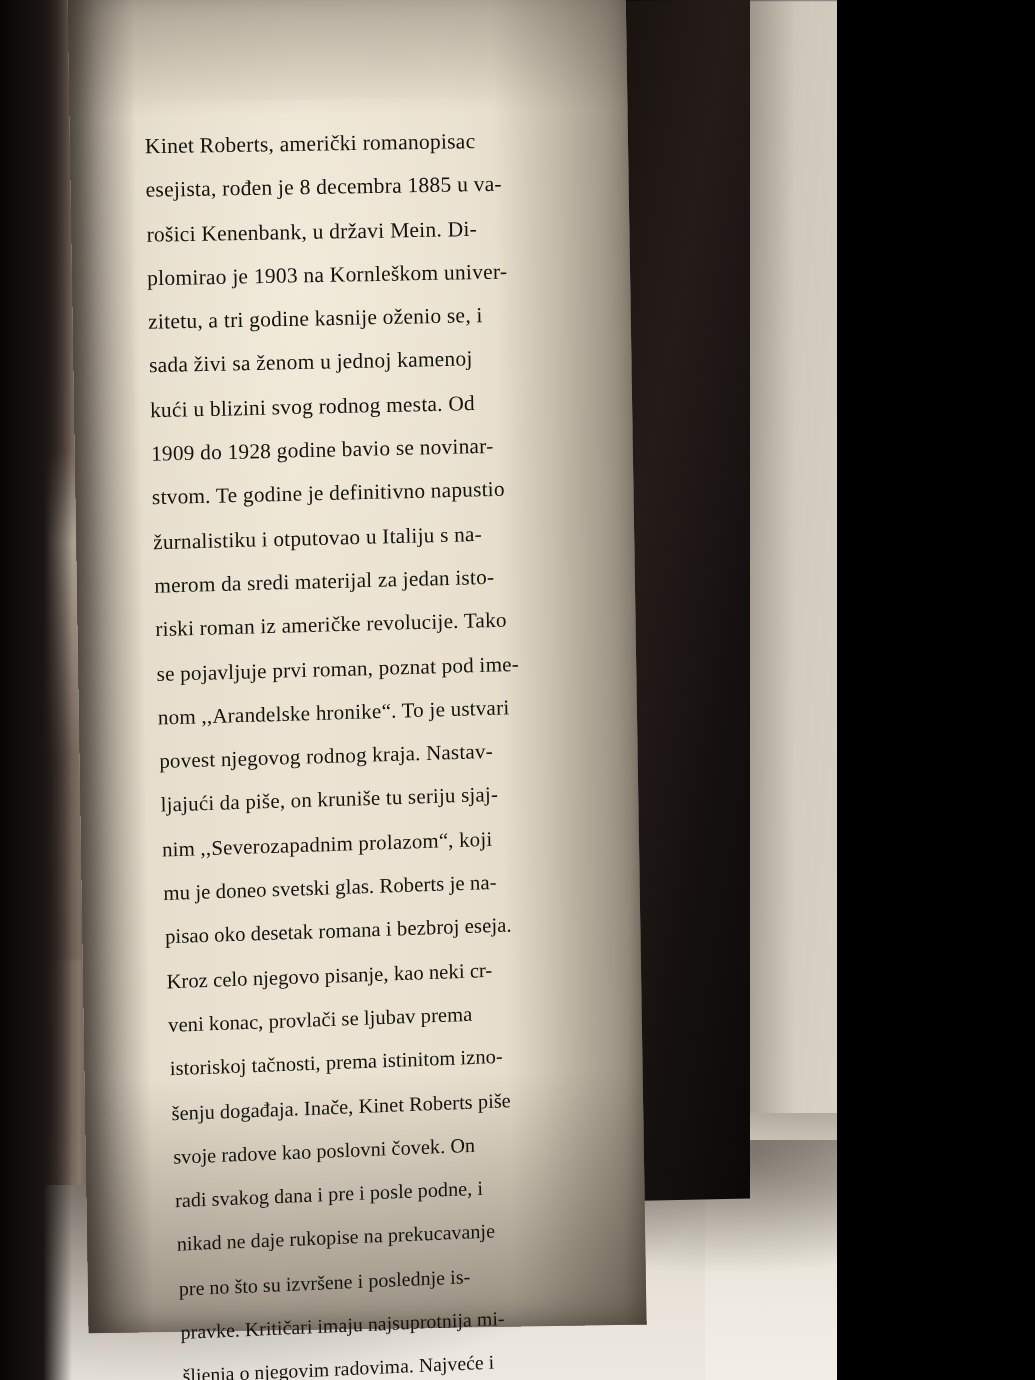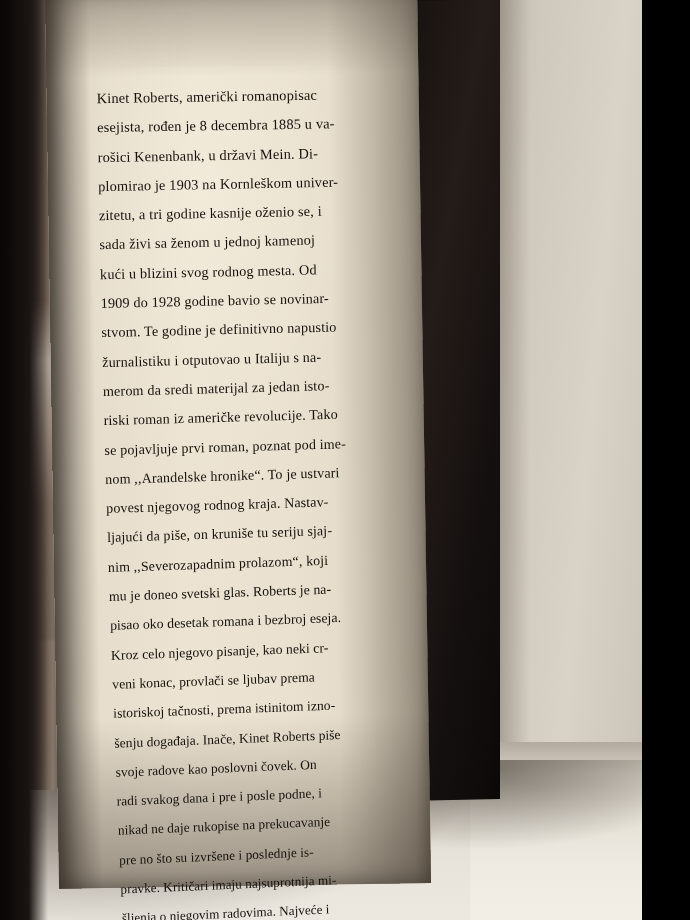--- a/index.html
+++ b/index.html
@@ -2,21 +2,21 @@
 <html><head>
 <meta charset="utf-8">
 <style>
   html, body {
     margin: 0;
     padding: 0;
     background: #000;
   }
   #scene {
     position: relative;
-    width: 642px;
+    width: 558px;
     height: 920px;
     overflow: hidden;
     background: #0d0b0a;
     font-family: "Liberation Serif", serif;
   }
 
   
   .bg-wall {
     position: absolute;
     left: 0; top: 0;

